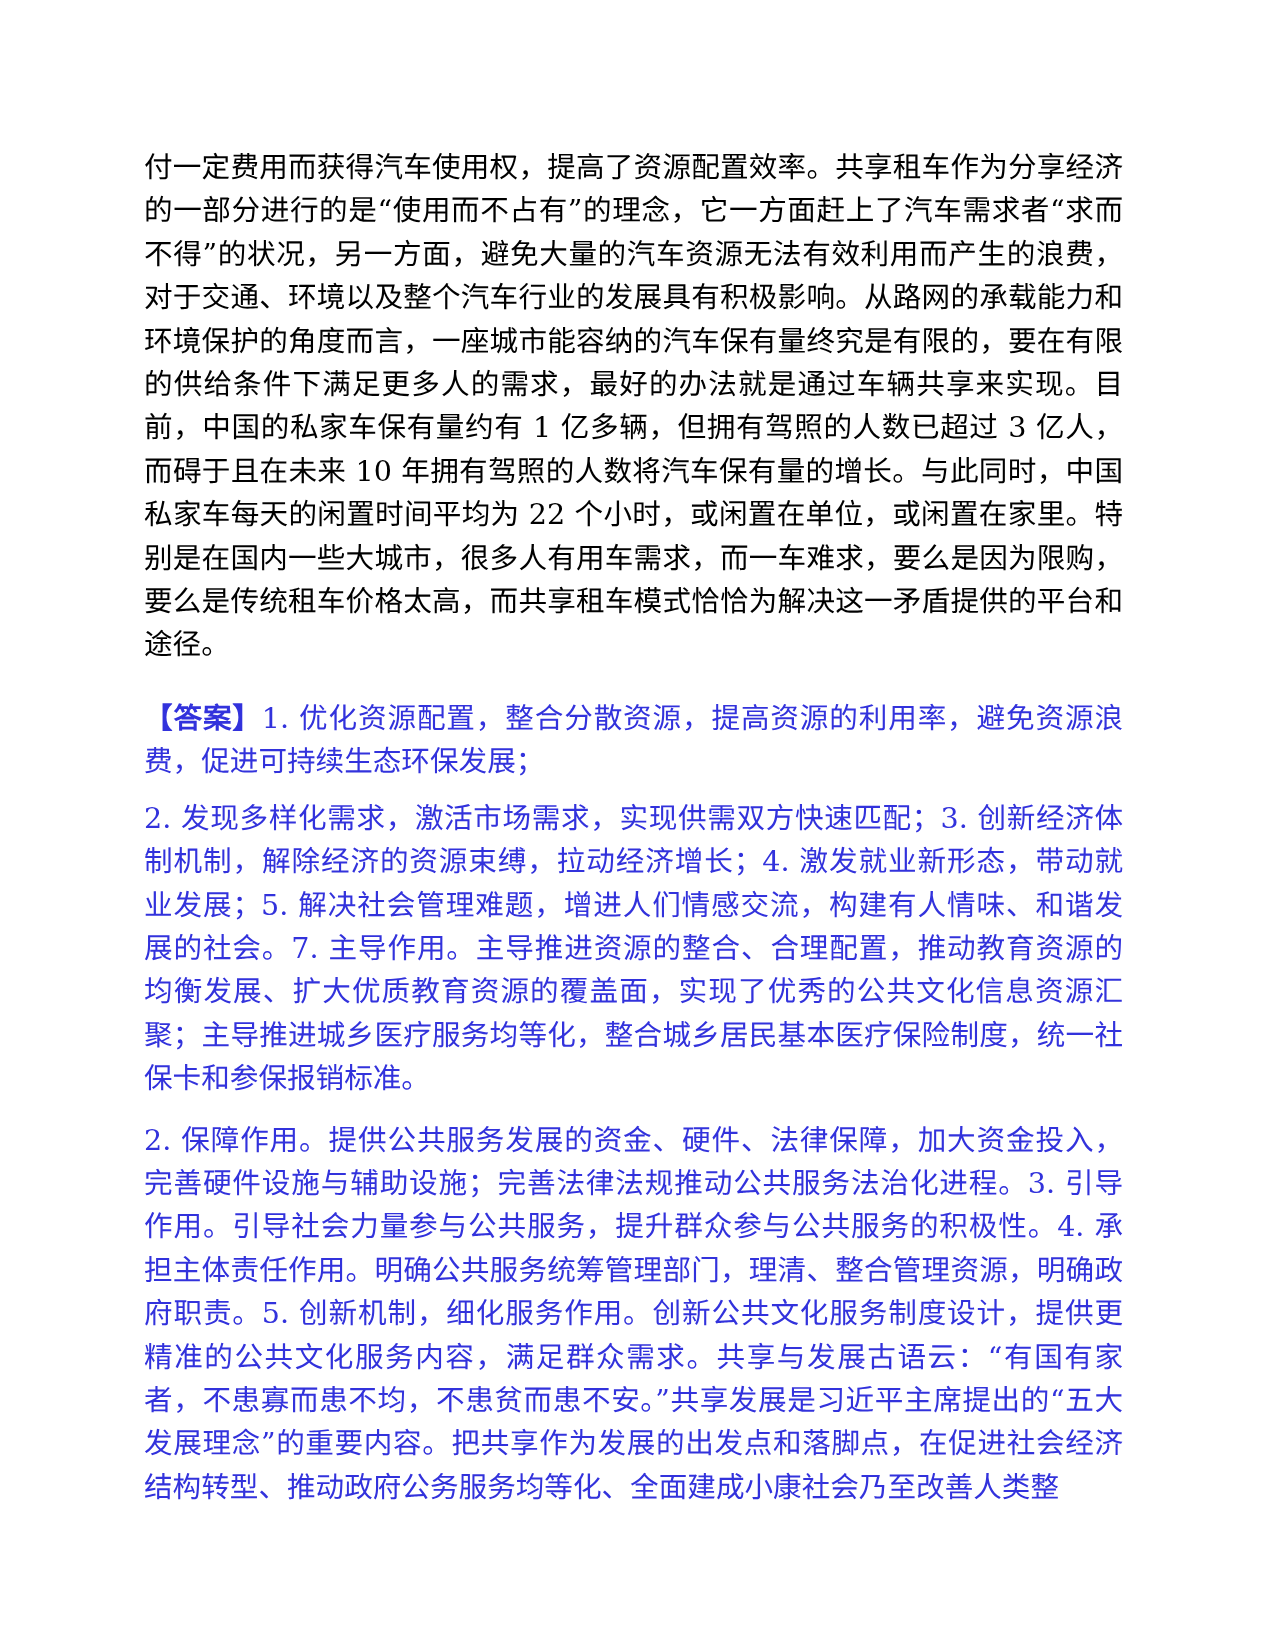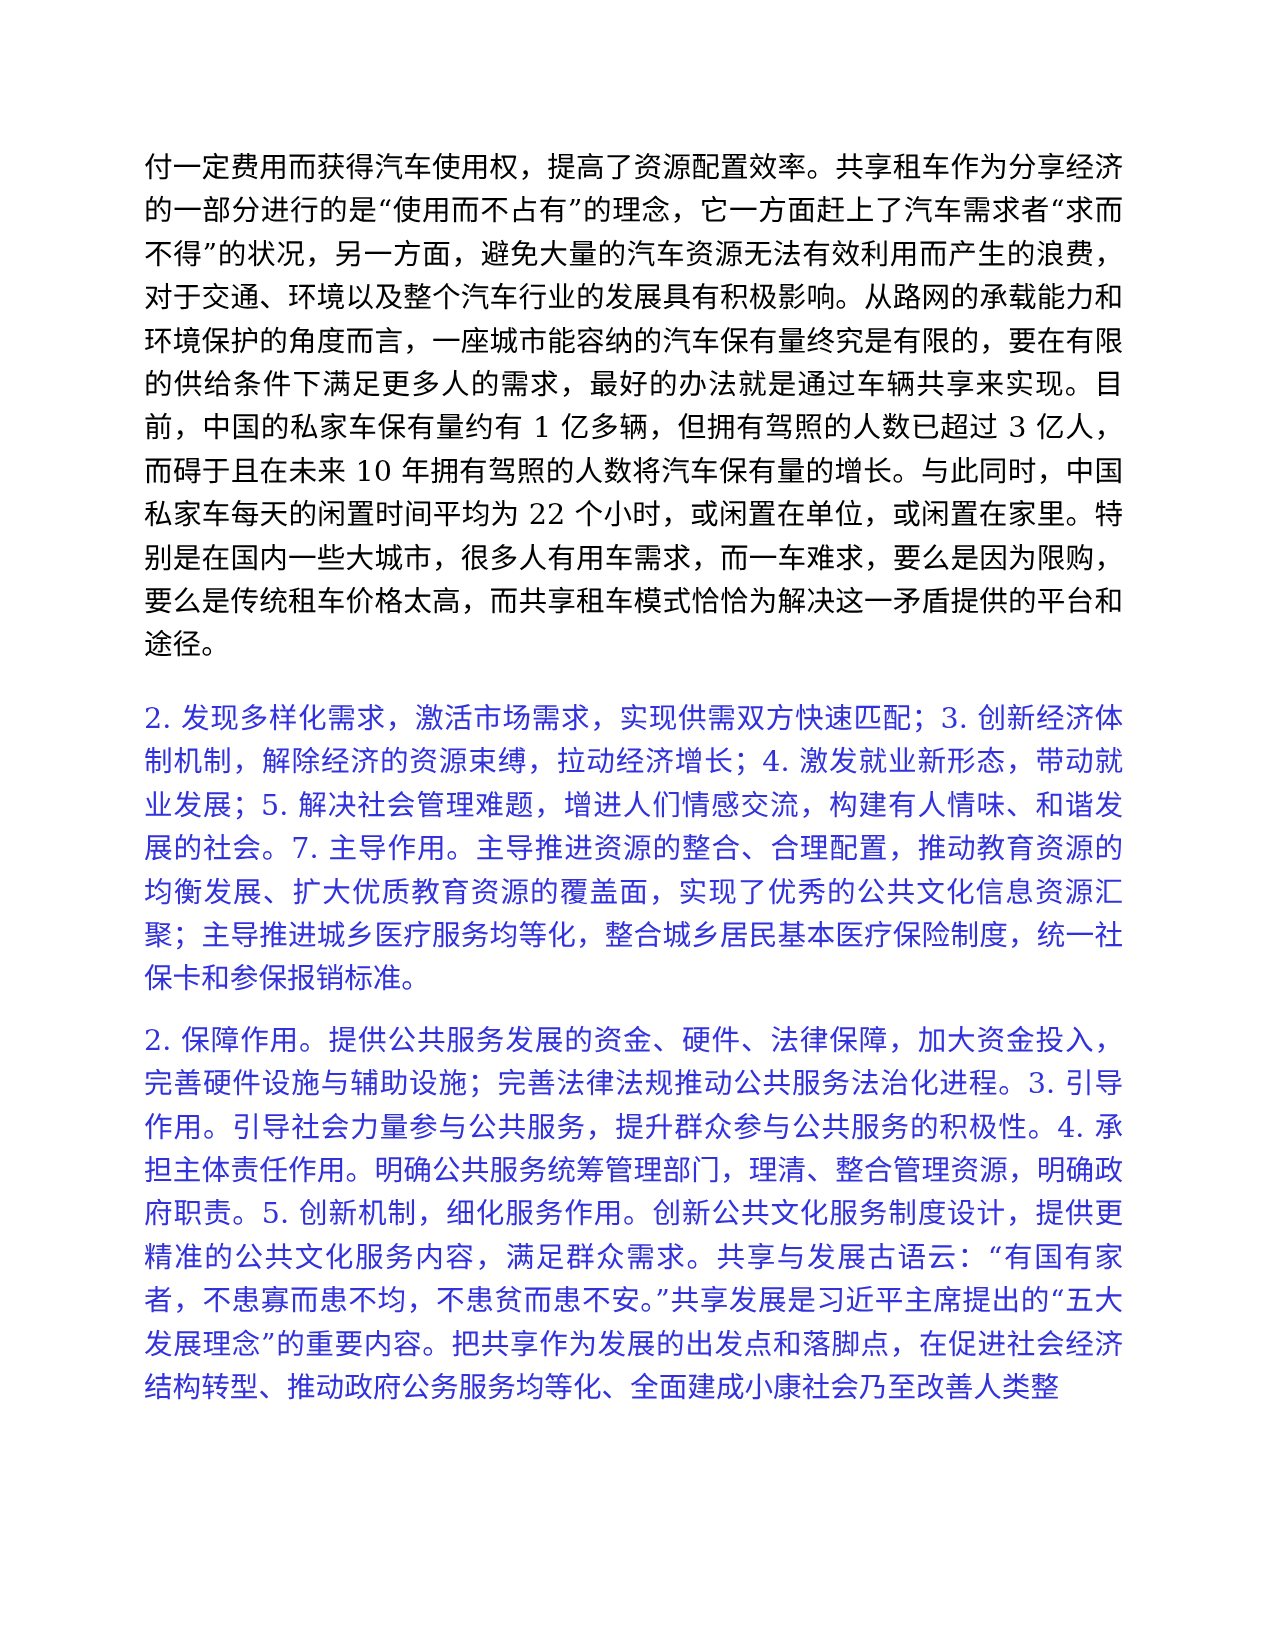--- a/index.html
+++ b/index.html
@@ -43,18 +43,19 @@
     font-weight: bold;
   }
 </style>
 </head>
 <body>
 
 <div class="page">
 
   <p class="para passage">付一定费用而获得汽车使用权，提高了资源配置效率。共享租车作为分享经济的一部分进行的是“使用而不占有”的理念，它一方面赶上了汽车需求者“求而不得”的状况，另一方面，避免大量的汽车资源无法有效利用而产生的浪费，对于交通、环境以及整个汽车行业的发展具有积极影响。从路网的承载能力和环境保护的角度而言，一座城市能容纳的汽车保有量终究是有限的，要在有限的供给条件下满足更多人的需求，最好的办法就是通过车辆共享来实现。目前，中国的私家车保有量约有 1 亿多辆，但拥有驾照的人数已超过 3 亿人，而碍于且在未来 10 年拥有驾照的人数将汽车保有量的增长。与此同时，中国私家车每天的闲置时间平均为 22 个小时，或闲置在单位，或闲置在家里。特别是在国内一些大城市，很多人有用车需求，而一车难求，要么是因为限购，要么是传统租车价格太高，而共享租车模式恰恰为解决这一矛盾提供的平台和途径。</p>
 
+  <p class="para answer answer-first"><span class="answer-label">【答案】</span><span>1. 优化资源配置，整合分散资源，提高资源的利用率，避免资源浪费，促进可持续生态环保发展；</span></p>
 
   <p class="para answer answer-mid">2. 发现多样化需求，激活市场需求，实现供需双方快速匹配；3. 创新经济体制机制，解除经济的资源束缚，拉动经济增长；4. 激发就业新形态，带动就业发展；5. 解决社会管理难题，增进人们情感交流，构建有人情味、和谐发展的社会。7. 主导作用。主导推进资源的整合、合理配置，推动教育资源的均衡发展、扩大优质教育资源的覆盖面，实现了优秀的公共文化信息资源汇聚；主导推进城乡医疗服务均等化，整合城乡居民基本医疗保险制度，统一社保卡和参保报销标准。</p>
 
   <p class="para answer">2. 保障作用。提供公共服务发展的资金、硬件、法律保障，加大资金投入，完善硬件设施与辅助设施；完善法律法规推动公共服务法治化进程。3. 引导作用。引导社会力量参与公共服务，提升群众参与公共服务的积极性。4. 承担主体责任作用。明确公共服务统筹管理部门，理清、整合管理资源，明确政府职责。5. 创新机制，细化服务作用。创新公共文化服务制度设计，提供更精准的公共文化服务内容，满足群众需求。共享与发展古语云：“有国有家者，不患寡而患不均，不患贫而患不安。”共享发展是习近平主席提出的“五大发展理念”的重要内容。把共享作为发展的出发点和落脚点，在促进社会经济结构转型、推动政府公务服务均等化、全面建成小康社会乃至改善人类整</p>
 
 </div>
 
 </body></html>

